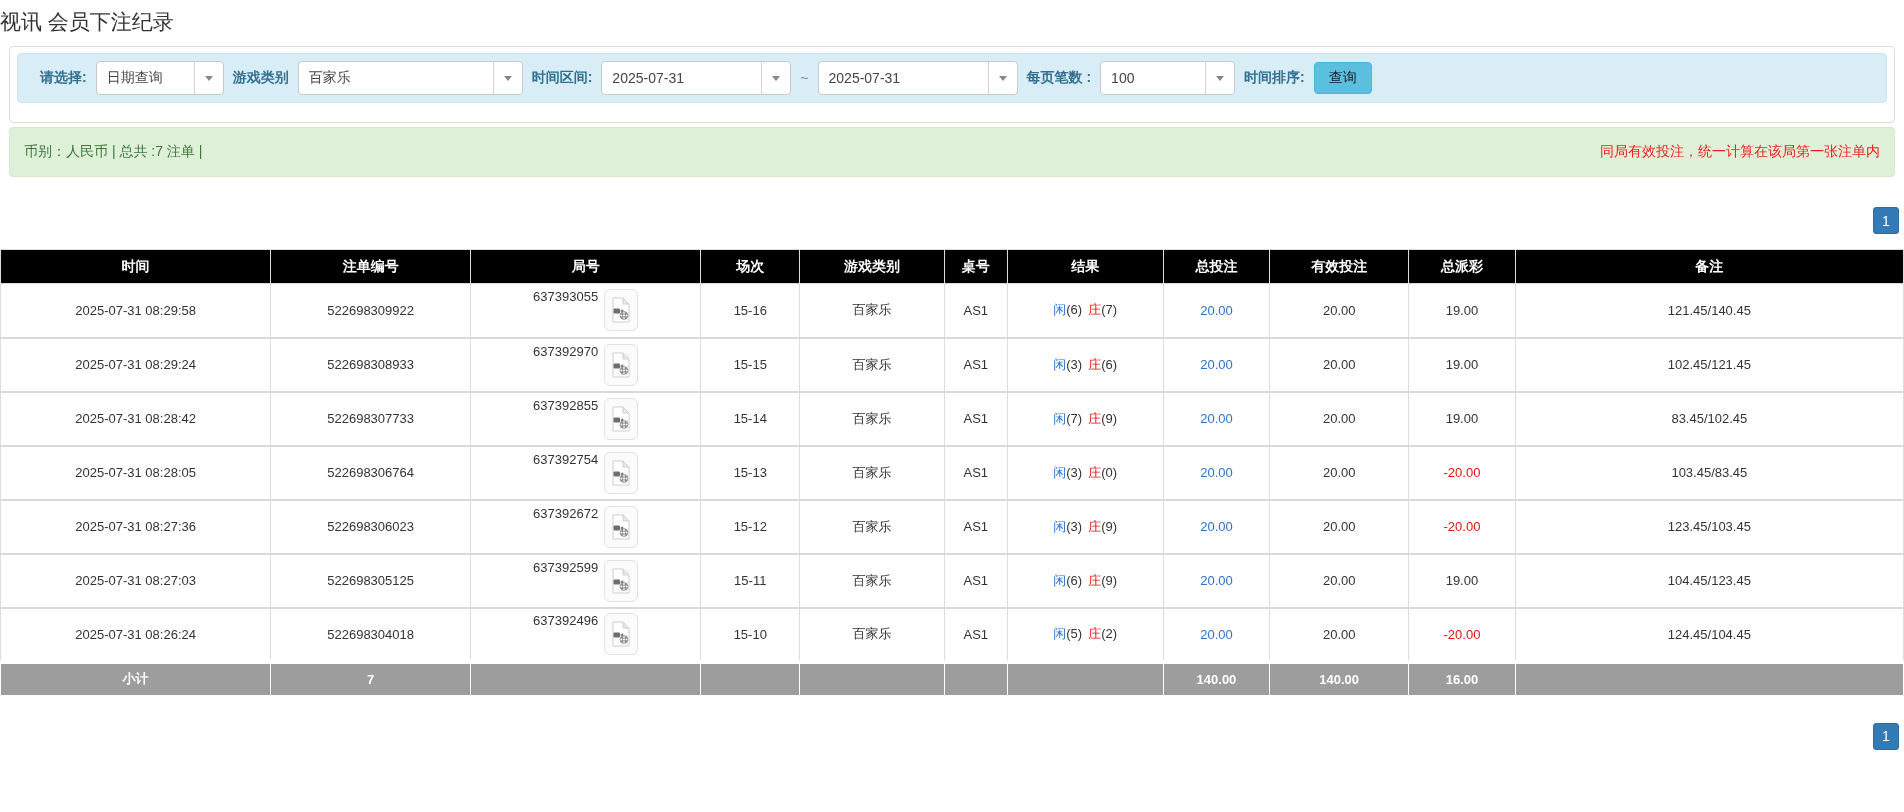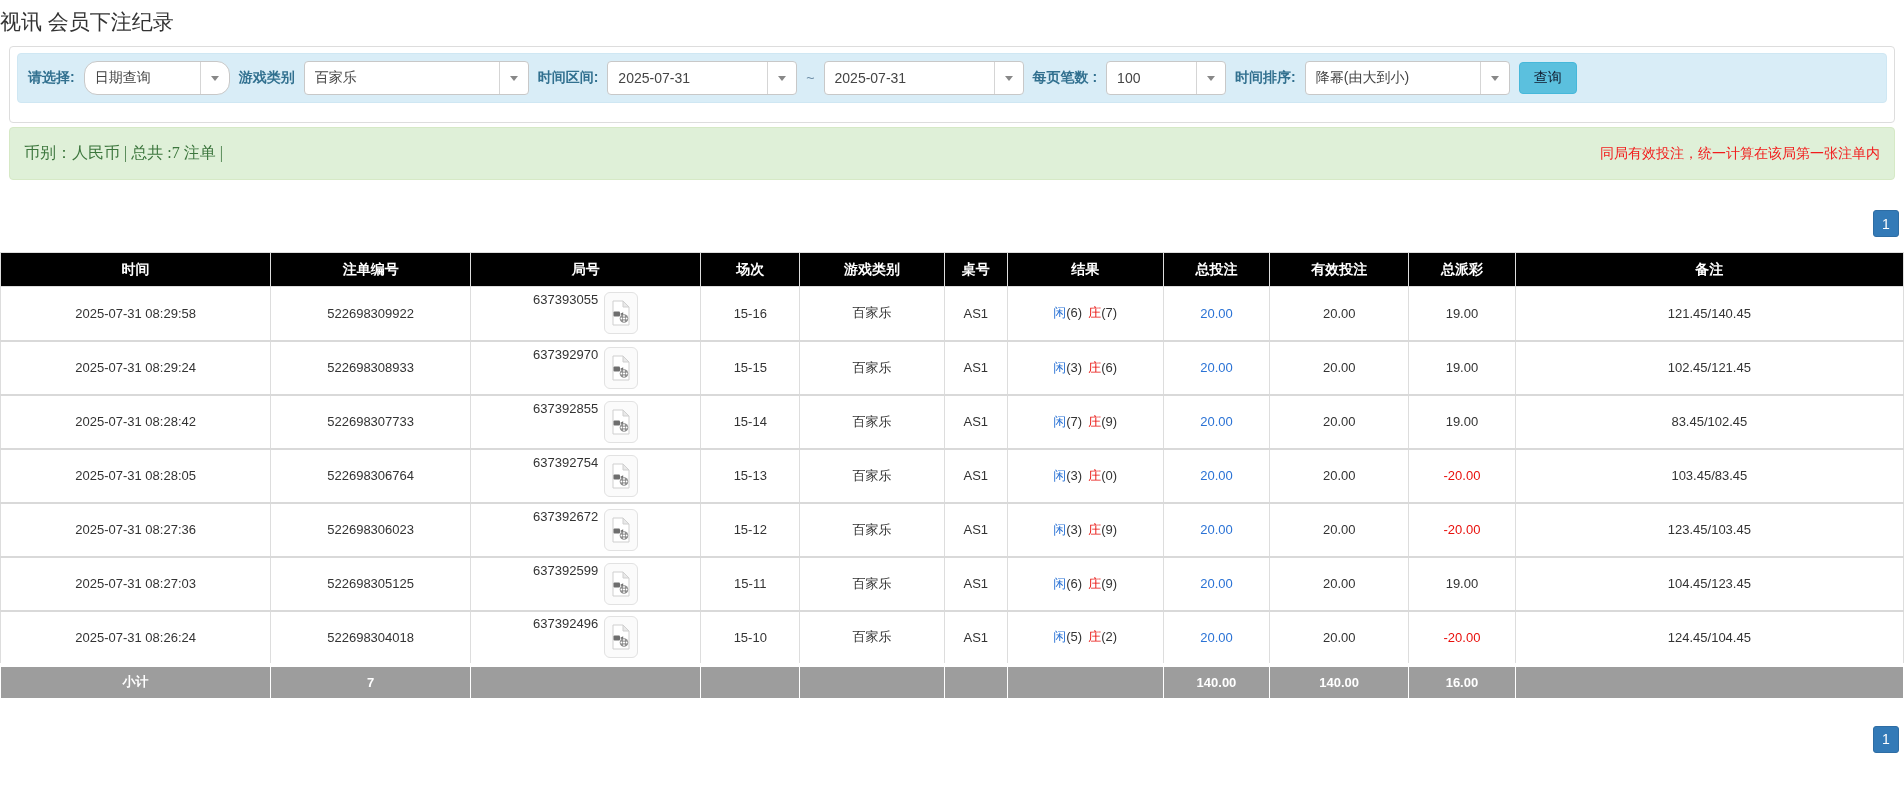--- a/index.html
+++ b/index.html
@@ -11,32 +11,32 @@
   }
   *{box-sizing:border-box;}
   body{
     margin:0; background:#fff; color:#333;
     font-family:"Liberation Sans","DejaVu Sans",sans-serif;
     width:1904px; height:812px; overflow:hidden;
   }
   .page-title{font-size:21px;font-weight:400;color:#333;margin:8px 0 10px 0;}
   
   .filter-panel{margin:0 9px;background:#fff;border:1px solid var(--border);border-radius:4px;padding:6px 7px 19px 7px;}
-  .filter-bar{background:var(--filter-bg);border:1px solid #cfe7f3;border-radius:4px;padding:7px 10px;display:flex;align-items:center;gap:9px;}
+  .filter-bar{background:var(--filter-bg);border:1px solid #cfe7f3;border-radius:4px;padding:7px 22px;display:flex;align-items:center;gap:9px;}
   .flabel{font-size:14px;font-weight:700;color:var(--filter-label);white-space:nowrap;}
   .tilde{font-size:14px;color:#6a8ba5;}
   .sel{display:inline-flex;align-items:stretch;background:#fff;border:1px solid #c8c8c8;border-radius:4px;height:34px;cursor:pointer;}
   .sel-text{flex:1;display:flex;align-items:center;padding:0 10px;font-size:14px;color:#444;white-space:nowrap;overflow:hidden;}
   .sel-arrow{width:29px;border-left:1px solid #d5d5d5;display:flex;align-items:center;justify-content:center;}
   .tri{width:0;height:0;border-left:4px solid transparent;border-right:4px solid transparent;border-top:5px solid #888;}
-  .w160{width:146px;border-radius:13px;} .w225{width:225px;} .w190{width:190px;} .w200{width:200px;} .w135{width:120px;} .w205{width:205px;}
+  .w160{width:128px;} .w225{width:225px;} .w190{width:190px;} .w200{width:200px;} .w135{width:135px;} .w205{width:205px;}
   .search-btn{background:var(--search-btn-bg);color:#0f172a;border:1px solid #46b8da;border-radius:4px;height:32px;padding:0 14px;font-size:14px;cursor:pointer;font-family:inherit;}
   
   .summary-bar{margin:4px 9px 0;background:var(--summary-bg);border:1px solid var(--summary-border);border-radius:4px;padding:15px 14px;display:flex;justify-content:space-between;align-items:center;}
-  .summary-left{font-size:16px;color:var(--summary-text);font-family:Liberation Serif, serif;}
+  .summary-left{font-size:14px;color:var(--summary-text);}
   .summary-note{font-size:14px;color:var(--note-red);}
   
   .pagination{display:flex;justify-content:flex-end;margin-right:5px;}
   .pagination.top{margin-top:30px;margin-bottom:15px;}
   .pagination.bottom{margin-top:28px;}
   .page-btn{min-width:26px;height:27px;background:var(--pagination-bg);border:1px solid #2e6da4;border-radius:3px;color:#fff;font-size:14px;cursor:pointer;font-family:inherit;padding:0 6px;}
   
   table{width:100%;border-collapse:collapse;table-layout:fixed;}
   thead th{background:var(--header-bg);color:#fff;font-size:14px;font-weight:700;height:34px;border:1px solid var(--border);padding:0;margin-left:13px;}
   tbody td{height:54px;text-align:center;font-size:13px;color:#333;border-left:1px solid var(--border);border-right:1px solid var(--border);border-bottom:2px solid #d9d9d9;padding:0 4px;}
@@ -89,26 +89,20 @@
 
     <span class="flabel">每页笔数 :</span>
     <div class="sel w135">
       <span class="sel-text">100</span>
       <span class="sel-arrow">
           <i class="tri"></i>
         </span>
     </div>
 
     <span class="flabel">时间排序:</span>
-    <div class="sel w205">
-      <span class="sel-text">降幂(由大到小)</span>
-      <span class="sel-arrow">
-          <i class="tri"></i>
-        </span>
-    </div>
 
     <button class="search-btn">查询</button>
   </div>
 </div>
 
 <div class="summary-bar">
   <span class="summary-left">币别：人民币 | 总共 :7 注单 |</span>
   <span class="summary-note">同局有效投注，统一计算在该局第一张注单内</span>
 </div>
 

